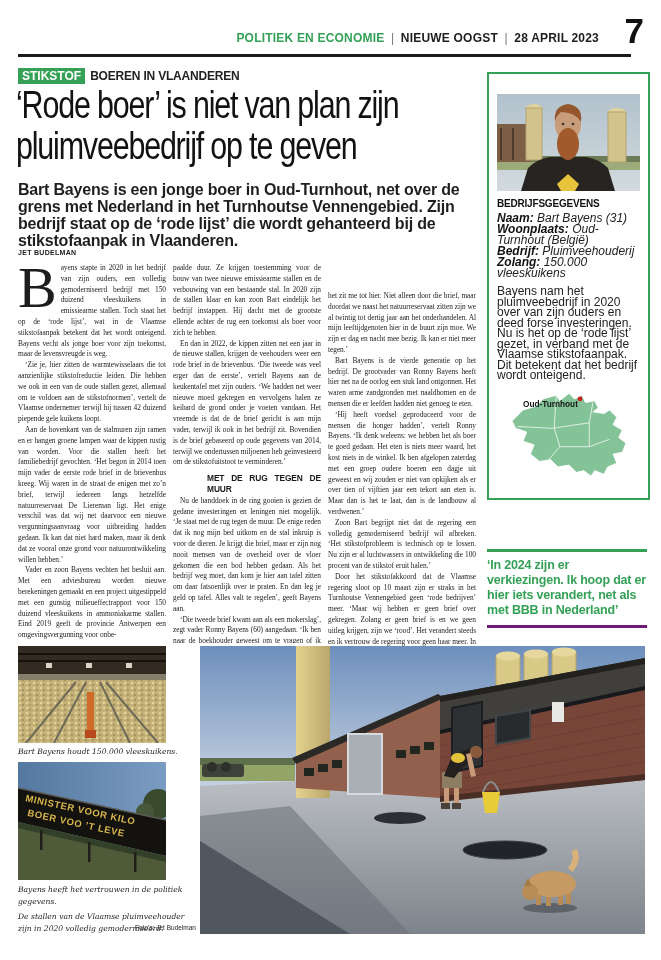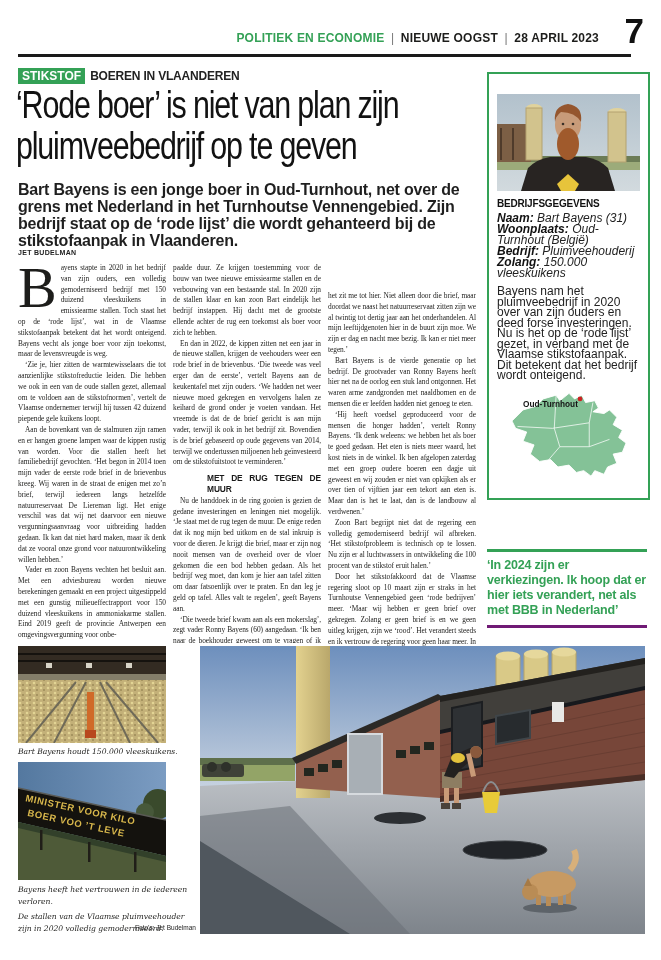--- a/index.html
+++ b/index.html
@@ -187,21 +187,21 @@
     <g transform="translate(7,39) rotate(12.2)" fill="#d9b84c" font-family="Liberation Sans, sans-serif" font-weight="bold">
       <text x="0" y="0" font-size="9.5" letter-spacing="0.6">MINISTER VOOR KILO</text>
       <text x="5" y="14" font-size="9.5" letter-spacing="0.6">BOER VOO ’T LEVE</text>
     </g>
     <polygon points="0,60 148,94 148,118 0,118" fill="#4e5a38"></polygon>
     <polygon points="0,60 148,94 148,100 0,66" fill="#32402a"></polygon>
     <rect x="22" y="68" width="2.5" height="20" fill="#201e18"></rect>
       <rect x="70" y="80" width="2.5" height="20" fill="#201e18"></rect>
       <rect x="116" y="90" width="2.5" height="20" fill="#201e18"></rect>
   </svg>
-  <div id="caption-banner" class="caption">Bayens heeft het vertrouwen in de iedereen verloren.</div>
+  <div id="caption-banner" class="caption">Bayens heeft het vertrouwen in de politiek gegevens.</div>
 
   <svg id="photo-farm" class="photo" viewBox="0 0 445 288">
     <defs>
       <linearGradient id="fSky" x1="0" y1="0" x2="0" y2="1">
         <stop offset="0" stop-color="#6d8fbd"></stop>
           <stop offset="1" stop-color="#ccd6e2"></stop>
       </linearGradient>
       <linearGradient id="fGround" x1="0" y1="0" x2="0" y2="1">
         <stop offset="0" stop-color="#c0c4c9"></stop>
           <stop offset="1" stop-color="#7e848b"></stop>

